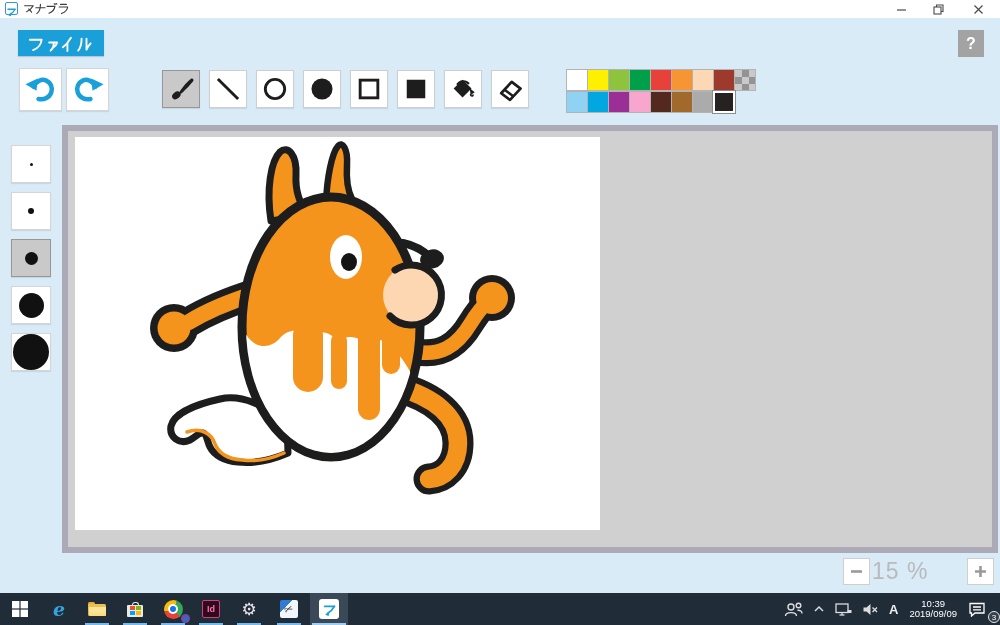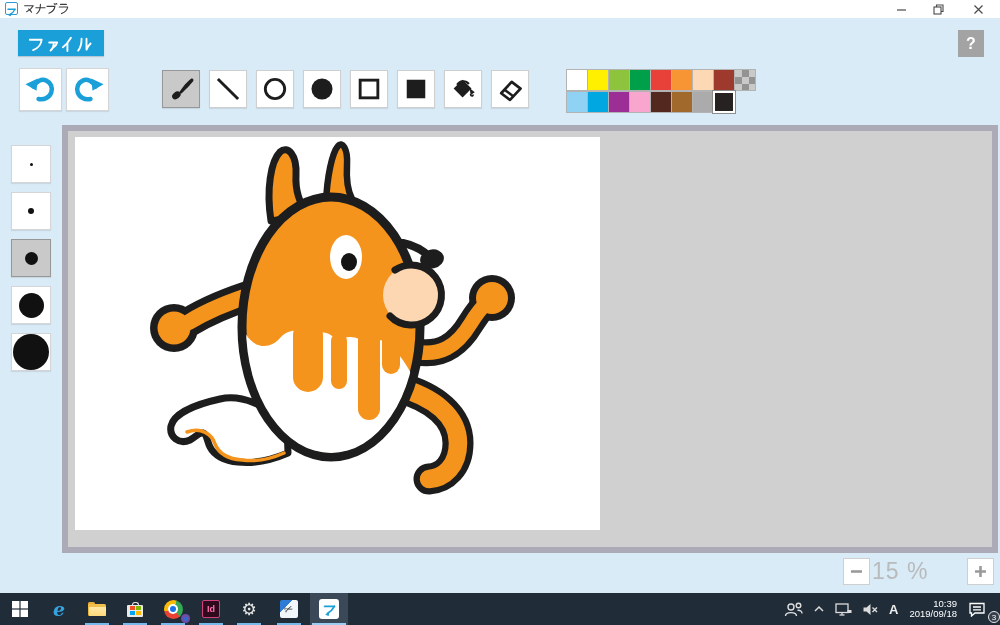--- a/index.html
+++ b/index.html
@@ -52,21 +52,21 @@
   .zoom-label { position:absolute; left:872px; top:558px; height:27px; line-height:26px; font-size:23px; color:#b9babc; letter-spacing:1px; }
 
   
   .taskbar { position:absolute; left:0; top:593px; width:1000px; height:32px; background:#212c39; display:flex; align-items:stretch; }
   .tb-app { width:38px; height:32px; position:relative; display:flex; align-items:center; justify-content:center; cursor:pointer; }
   .tb-app.running::after { content:""; position:absolute; left:7px; right:7px; bottom:0; height:2px; background:#76b9ed; }
   .tb-app.active { background:#3a4857; }
   .tb-app.active::after { background:#9ccdf2; left:2px; right:2px; }
   .tray { position:absolute; right:4px; top:0; height:32px; display:flex; align-items:center; }
   .tray-item { height:32px; display:flex; align-items:center; justify-content:center; padding:0 5px; }
-  .tray-clock { color:#fff; font-size:9.5px; line-height:10.5px; text-align:right; padding:0 6px; }
+  .tray-clock { color:#fff; font-size:9.5px; line-height:10.5px; text-align:center; padding:0 6px; }
   .ime { color:#eee; font-size:13px; font-weight:bold; }
   .badge { position:absolute; right:-4px; bottom:2px; width:12px; height:12px; background:#36404d; border:1px solid #e8e8e8; border-radius:50%; color:#fff; font-size:8px; display:flex; align-items:center; justify-content:center; }
 
   
   .chrome-icon { width:19px; height:19px; border-radius:50%; position:relative;
       background:conic-gradient(from 140deg,#ea4335 0 120deg,#fbbc05 120deg 240deg,#34a853 240deg 360deg); }
   .chrome-icon .cw { position:absolute; left:4.5px; top:4.5px; width:10px; height:10px; border-radius:50%; background:#fff; }
   .chrome-icon .cb { position:absolute; left:6.5px; top:6.5px; width:6px; height:6px; border-radius:50%; background:#1a73e8; }
   .chrome-badge { position:absolute; right:2px; bottom:2px; width:9px; height:9px; border-radius:50%; background:#6a4fa5; }
   .chrome-badge::after { content:""; position:absolute; left:2.5px; top:2.5px; width:4px; height:4px; border-radius:50%; background:#2b6bd8; }
@@ -397,21 +397,21 @@
         <svg width="17" height="15" viewBox="0 0 17 15">
           <path d="M1.5 5.5 H4.5 L8.5 2 V13 L4.5 9.5 H1.5 Z" fill="#dcdcdc"></path>
           <path d="M10.5 5.5 L15 10 M15 5.5 L10.5 10" stroke="#dcdcdc" stroke-width="1.4"></path>
         </svg>
       </div>
       <div class="tray-item">
           <span class="ime">A</span>
         </div>
       <div class="tray-clock">
         <div>10:39</div>
-        <div>2019/09/18</div>
+        <div>2019/09/09</div>
       </div>
       <div class="tray-item" style="position:relative; padding-right:10px">
         <svg width="18" height="16" viewBox="0 0 18 16" fill="none" stroke="#ffffff" stroke-width="1.3">
           <path d="M2 2.5 H16 V12 H7 L3.5 15 V12 H2 Z"></path>
             <path d="M5 6 H13 M5 8.8 H13"></path>
         </svg>
         <div class="badge">3</div>
       </div>
     </div>
   </div>

